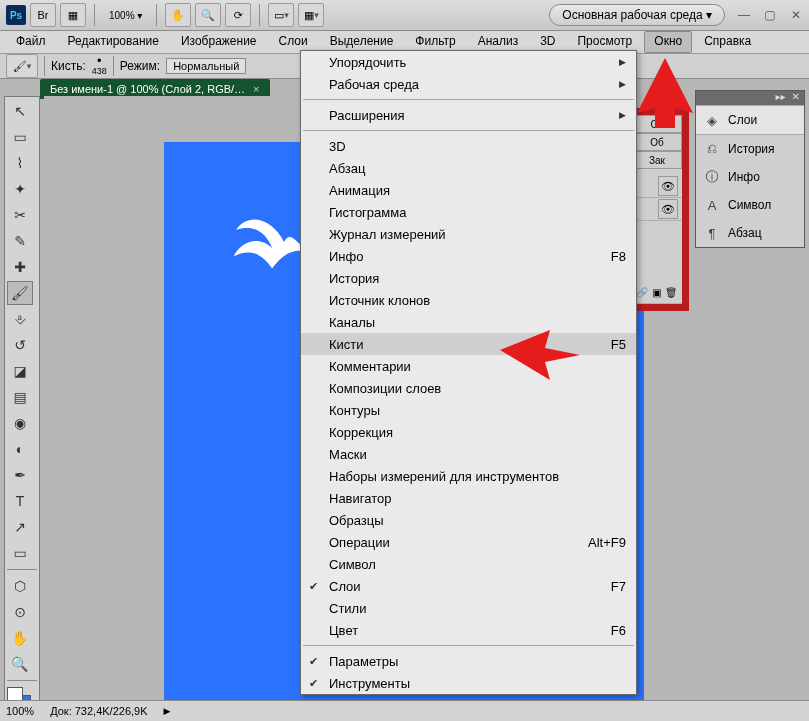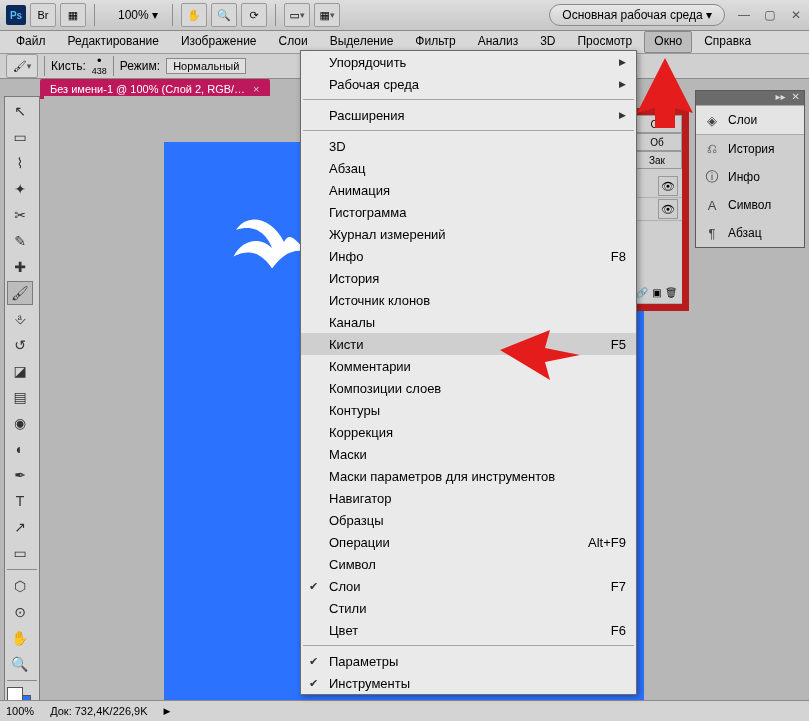--- a/index.html
+++ b/index.html
@@ -32,23 +32,22 @@
     border-radius: 2px;
   }
   .tb-btn {
     width: 24px; height: 22px;
     background: #d8d8d8;
     border: 1px solid #9a9a9a;
     border-radius: 2px;
     display: flex; align-items: center; justify-content: center;
   }
   .zoom {
-    font-size: 12px;
+    font-size: 10px;
     padding: 0 6px;
-    margin-left: 9px;
   }
   .tb-sep {
     width: 1px; height: 22px; background: #8f8f8f; margin: 0 4px;
   }
   .workspace-pill {
     margin-left: auto;
     background: linear-gradient(#e8e8e8,#cfcfcf);
     border: 1px solid #8b8b8b;
     border-radius: 12px;
     padding: 3px 12px;
@@ -85,21 +84,21 @@
   .ob-label { font-size: 12px;}
   .ob-sep { width:1px; height:20px; background:#8a8a8a;}
   .ob-dd {
     background: #e0e0e0;
     border: 1px solid #8a8a8a;
     padding: 1px 6px;
     font-size: 11px;
   }
   .doc-tab {
     height: 20px;
-    background: #be185d;
+    background: #14532d;
     color: #fff;
     font-size: 11px;
     display: flex;
     align-items: center;
     padding: 0 10px;
     margin-left: 40px;
     width: fit-content;
     border-radius: 2px 2px 0 0;
   }
   .doc-tab .x { margin-left: 8px; color:#ccc;}
@@ -425,21 +424,21 @@
   <div class="dd-item">
       <span>Контуры</span>
     </div>
   <div class="dd-item">
       <span>Коррекция</span>
     </div>
   <div class="dd-item">
       <span>Маски</span>
     </div>
   <div class="dd-item">
-      <span>Маски параметров для инструментов</span>
+      <span>Наборы измерений для инструментов</span>
     </div>
   <div class="dd-item">
       <span>Навигатор</span>
     </div>
   <div class="dd-item">
       <span>Образцы</span>
     </div>
   <div class="dd-item">
       <span>Операции</span>
       <span class="shortcut">Alt+F9</span>

